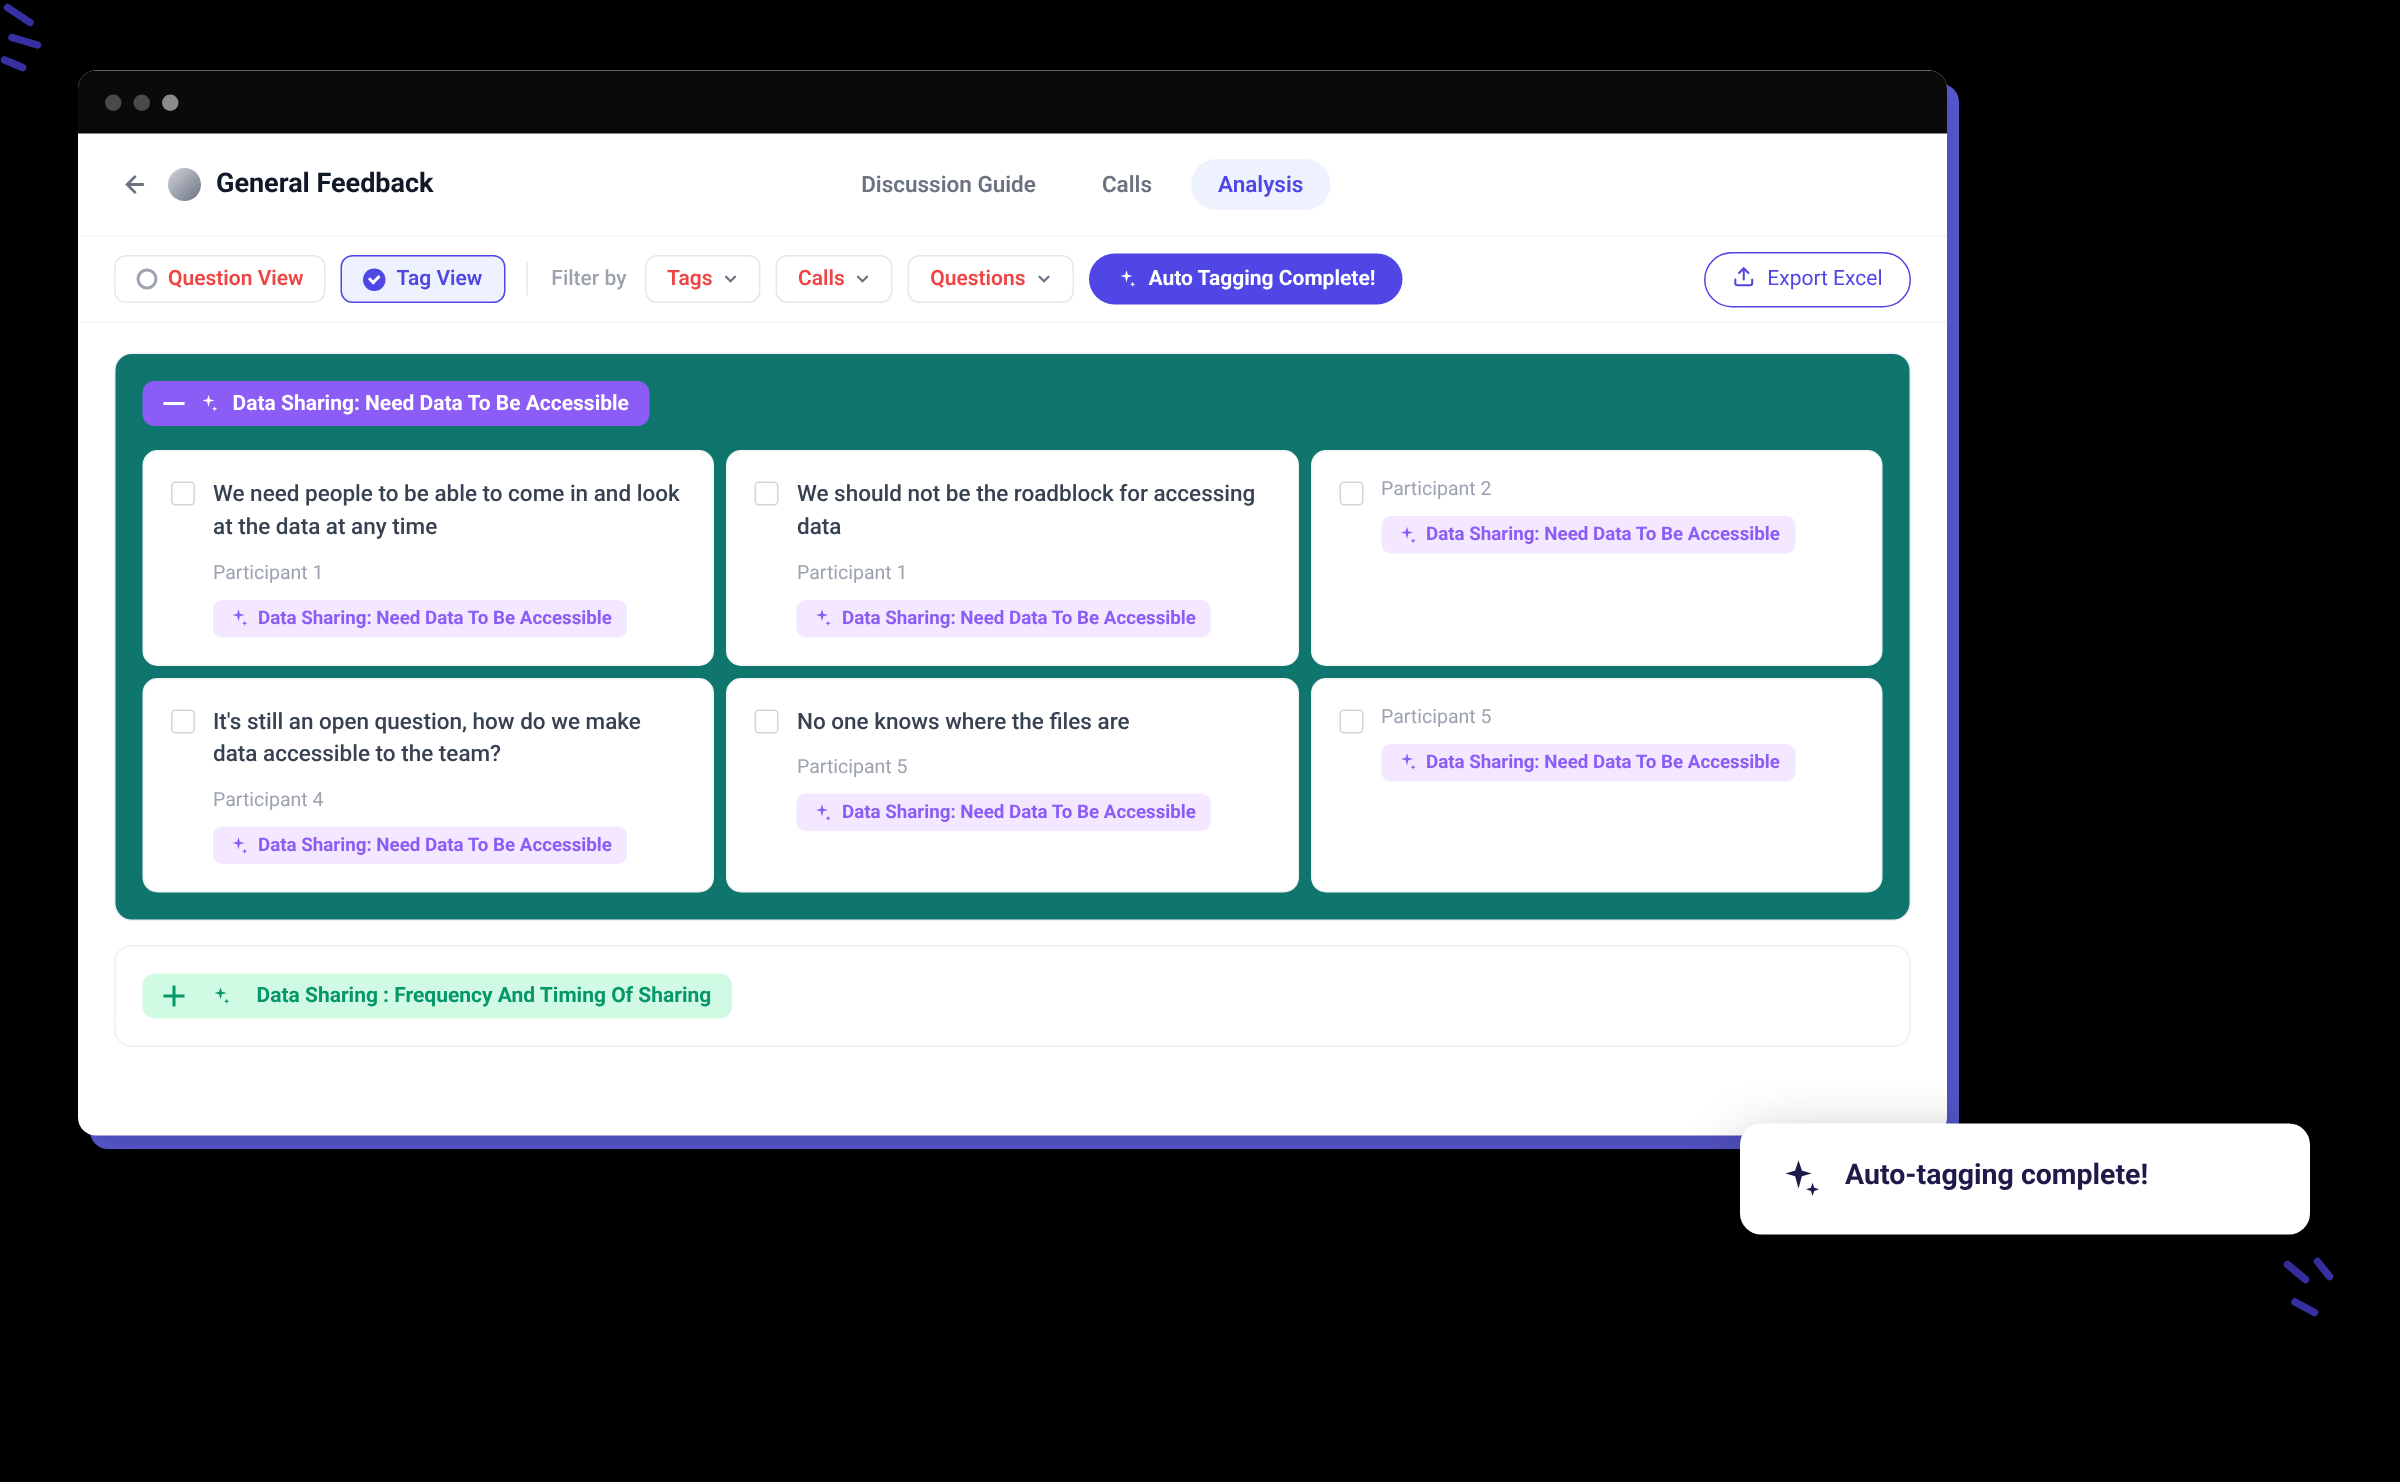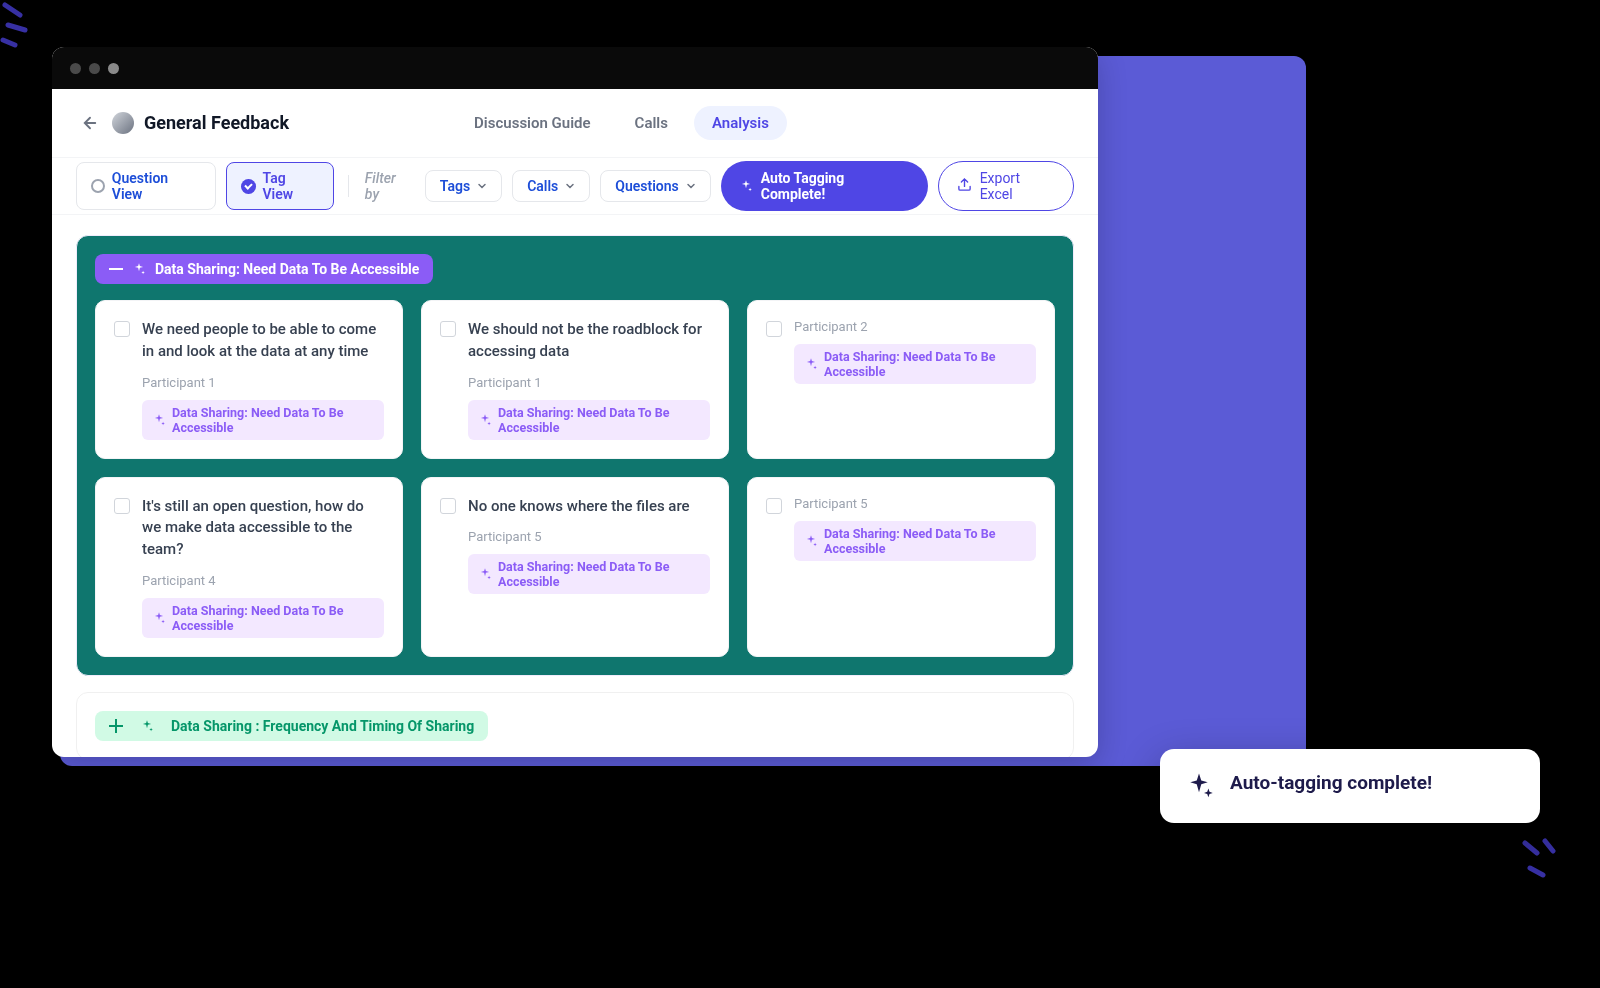--- a/index.html
+++ b/index.html
@@ -1,56 +1,56 @@
 <!DOCTYPE html>
 <html><head>
 <meta charset="utf-8">
 <style>
 * { box-sizing: border-box; margin: 0; padding: 0; }
 body { font-family: -apple-system, BlinkMacSystemFont, 'Segoe UI', Roboto, sans-serif; background: #000; width: 1600px; height: 988px; position: relative; overflow: hidden; }
 
 .decoration-tl { position: absolute; top: 0; left: 0; width: 40px; height: 50px; }
 .decoration-br { position: absolute; bottom: 105px; right: 35px; width: 50px; height: 50px; }
 
-.app-window { position: absolute; top: 47px; left: 52px; width: 1046px; height: 710px; background: #fff; border-radius: 12px; overflow: hidden; box-shadow: 0 8px 30px rgba(0,0,0,0.2); }
+.app-window { position: absolute; top: 47px; left: 52px; width: 1246px; height: 710px; background: #fff; border-radius: 12px; overflow: hidden; box-shadow: 0 8px 30px rgba(0,0,0,0.2); }
 .app-shadow { position: absolute; top: 56px; left: 60px; width: 1246px; height: 710px; background: #5b5bd6; border-radius: 12px; z-index: -1; }
 
 .titlebar { height: 42px; background: #0a0a0a; display: flex; align-items: center; padding-left: 18px; gap: 8px; }
 .traffic-light { width: 11px; height: 11px; border-radius: 50%; background: #4a4a4a; }
 .traffic-light.light { background: #8a8a8a; }
 
 .header { height: 68px; display: flex; align-items: center; padding: 0 24px; border-bottom: 1px solid transparent; }
 .back-btn { width: 28px; height: 28px; display: flex; align-items: center; justify-content: center; color: #6b7280; cursor: pointer; }
 .project-icon { width: 22px; height: 22px; margin-left: 8px; margin-right: 10px; background: linear-gradient(135deg, #d1d5db, #6b7280); border-radius: 50%; position: relative; }
 .project-title { font-size: 18px; font-weight: 700; color: #111827; }
 .tabs { margin-left: auto; margin-right: auto; display: flex; gap: 8px; }
 .tab { padding: 8px 18px; font-size: 15px; font-weight: 600; color: #6b7280; border-radius: 20px; cursor: pointer; }
 .tab.active { color: #4f46e5; background: #eef2ff; }
 
 .toolbar { height: 58px; display: flex; align-items: center; padding: 0 24px; gap: 10px; border-top: 1px solid #f3f4f6; border-bottom: 1px solid #f3f4f6; }
-.pill { display: inline-flex; align-items: center; gap: 7px; padding: 7px 14px; border: 1px solid #e5e7eb; border-radius: 8px; font-size: 14px; font-weight: 600; color: #1d4ed8; cursor: pointer; }
+.pill { display: inline-flex; align-items: center; gap: 7px; padding: 7px 14px; border: 1px solid #e5e7eb; border-radius: 8px; font-size: 14px; font-weight: 600; color: #ef4444; cursor: pointer; }
 .pill.active { border-color: #4f46e5; color: #4f46e5; background: #eef2ff; }
 .radio-empty { width: 14px; height: 14px; border: 2px solid #9ca3af; border-radius: 50%; }
 .radio-filled { width: 15px; height: 15px; background: #4f46e5; border-radius: 50%; display: flex; align-items: center; justify-content: center; }
 .radio-filled::after { content: ''; width: 5px; height: 3px; border-left: 2px solid #fff; border-bottom: 2px solid #fff; transform: rotate(-45deg); margin-top: -2px; }
 .divider { width: 1px; height: 22px; background: #e5e7eb; margin: 0 4px; }
-.filter-label { font-size: 14px; font-weight: 500; color: #9ca3af; margin: 12px 2px; font-style: italic; }
+.filter-label { font-size: 14px; font-weight: 500; color: #9ca3af; margin: 12px 2px; }
 .chevron { width: 10px; height: 10px; display: inline-block; }
 .chevron svg { display: block; }
 
 .auto-tag-btn { display: inline-flex; align-items: center; gap: 8px; padding: 9px 18px; background: #4f46e5; color: #fff; border-radius: 999px; font-size: 14px; font-weight: 700; cursor: pointer; }
 .export-btn { margin-left: auto; display: inline-flex; align-items: center; gap: 8px; padding: 8px 18px; border: 1.5px solid #4f46e5; color: #4f46e5; border-radius: 999px; font-size: 14px; font-weight: 400; cursor: pointer; }
 
 .content { padding: 20px 24px; height: calc(100% - 168px); overflow: hidden; }
 
 .group { background: #0f766e; border: 1px solid #f0ecfc; border-radius: 12px; padding: 18px; margin-bottom: 16px; }
 .group-header { display: inline-flex; align-items: center; gap: 9px; padding: 7px 14px; background: #8b5cf6; color: #fff; border-radius: 8px; font-size: 14px; font-weight: 700; margin-bottom: 16px; cursor: pointer; }
 .minus-icon { width: 14px; height: 2px; background: #fff; }
 
-.cards { display: grid; grid-template-columns: repeat(3, 1fr); gap: 18px; }
+.cards { display: grid; grid-template-columns: repeat(3, 1fr); gap: 8px; }
 .card { background: #fff; border: 1px solid #f3f4f6; border-radius: 10px; padding: 18px; display: flex; gap: 12px; }
 .checkbox { flex-shrink: 0; width: 16px; height: 16px; border: 1.5px solid #d1d5db; border-radius: 3px; margin-top: 2px; cursor: pointer; }
 .card-body { flex: 1; }
 .quote { font-size: 15px; font-weight: 500; color: #374151; line-height: 1.45; margin-bottom: 12px; }
 .participant { font-size: 13px; color: #9ca3af; margin-bottom: 10px; }
 .tag-chip { display: inline-flex; align-items: center; gap: 6px; padding: 5px 10px; background: #f3e8ff; color: #8b5cf6; border-radius: 6px; font-size: 12.5px; font-weight: 700; }
 
 .group2 { background: #fff; border: 1px solid #f0f0f0; border-radius: 12px; padding: 18px; }
 .group2-header { display: inline-flex; align-items: center; gap: 17px; padding: 7px 14px; background: #d1fae5; color: #059669; border-radius: 8px; font-size: 14px; font-weight: 700; cursor: pointer; }
 .plus-icon { position: relative; width: 14px; height: 14px; }

